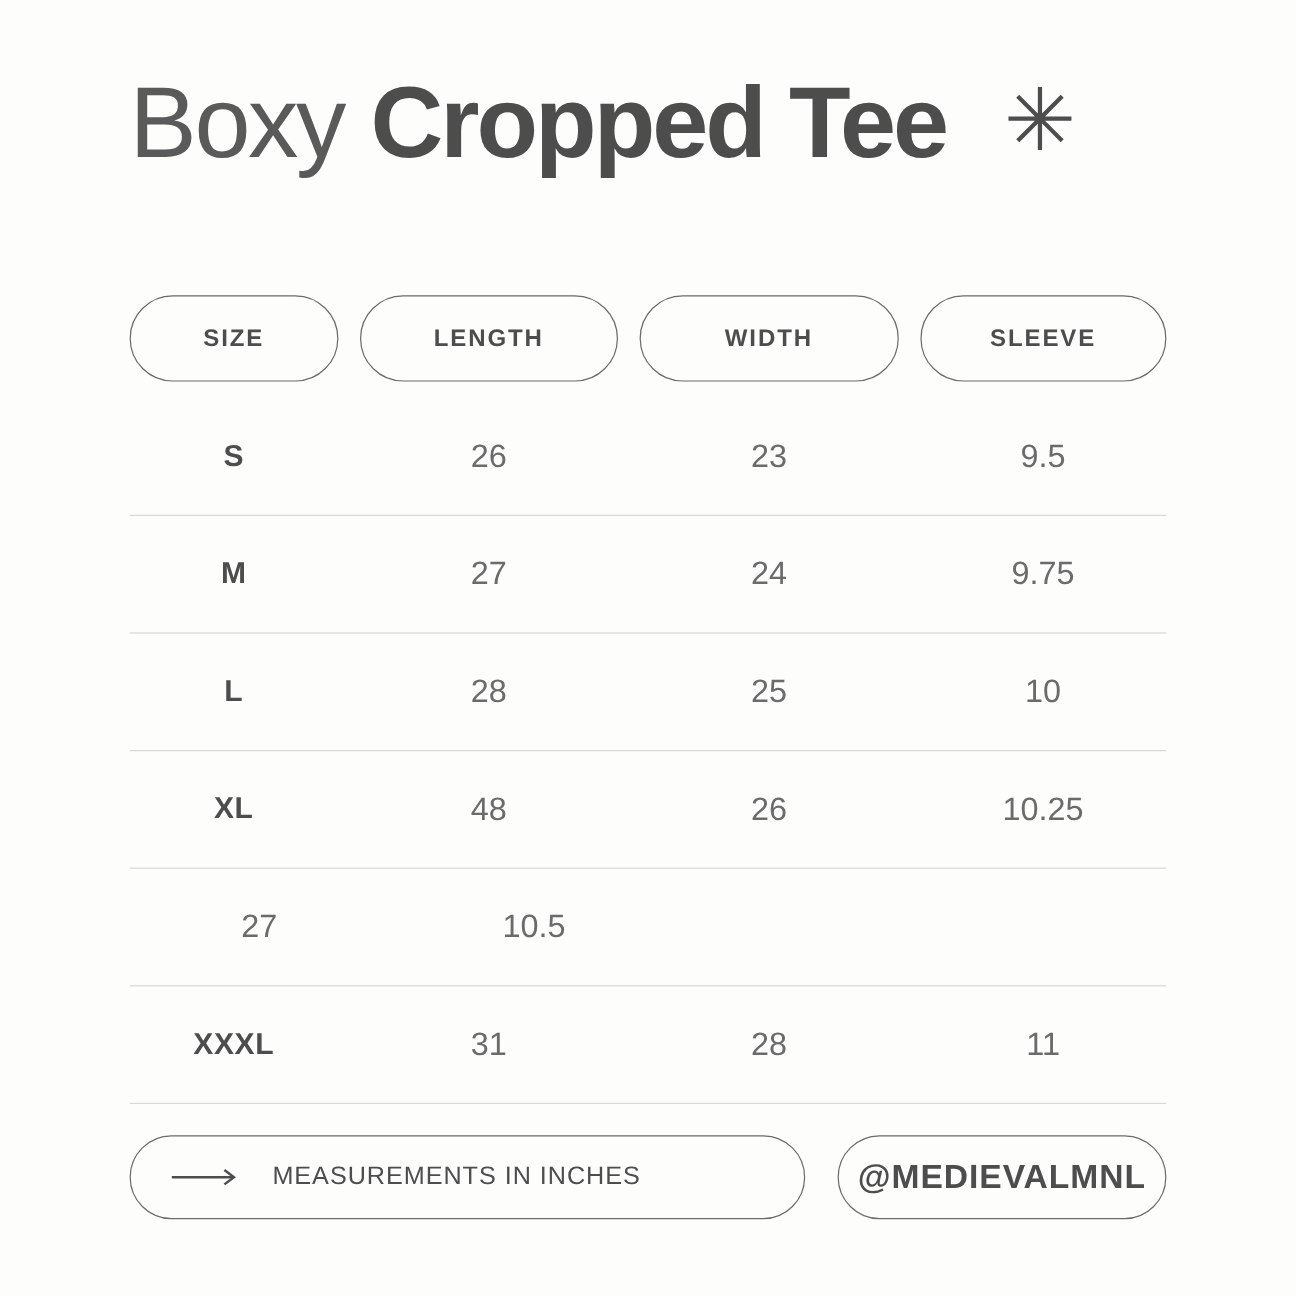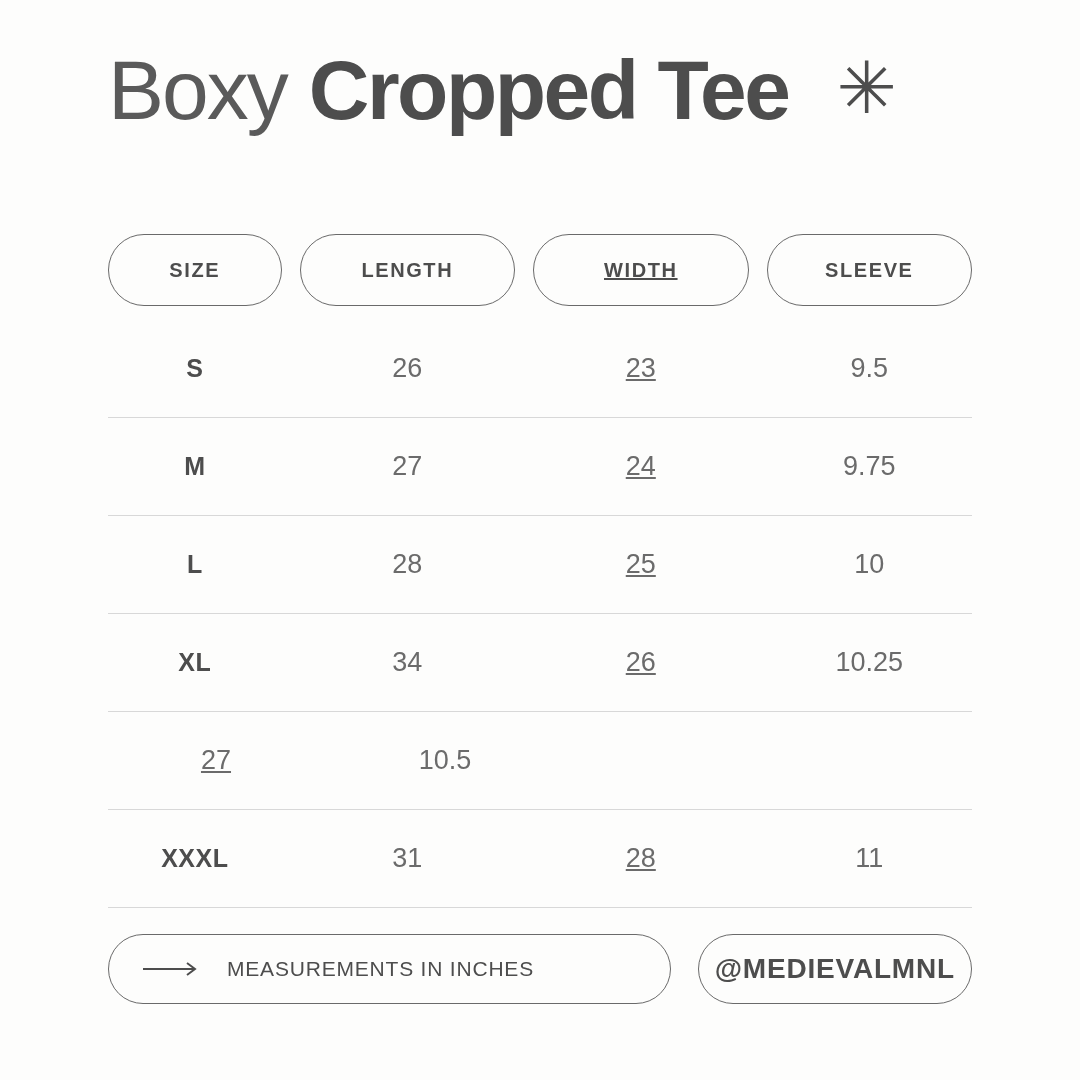--- a/index.html
+++ b/index.html
@@ -12,21 +12,21 @@
     background: #fdfdfc;
     font-family: "Liberation Sans", sans-serif;
     color: #555555;
     overflow: hidden;
   }
   .page {
     position: relative;
     width: 1080px;
     height: 1012px;
     box-sizing: border-box;
-    padding: 0 108px;
+    padding: 12px 108px;
   }
 
   
   .title-row {
     display: flex;
     align-items: baseline;
     justify-content: flex-start;
     padding-top: 48px;
     height: 120px;
   }
@@ -71,21 +71,21 @@
     justify-content: center;
     font-size: 20px;
     font-weight: 700;
     letter-spacing: 1.6px;
     color: #4d4d4d;
     background: transparent;
     box-sizing: border-box;
   }
   .col-size   { width: 174px; }
   .col-length { width: 216px; }
-  .col-width  { width: 216px; text-decoration: underline; }
+  .col-width  { width: 216px; }
   .col-sleeve { width: 206px; }
 
   
   .table {
     margin-top: 14px;
   }
   .row {
     display: flex;
     gap: 18px;
     align-items: center;
@@ -185,21 +185,21 @@
 
     <div class="row">
       <div class="cell size col-size">L</div>
       <div class="cell col-length">28</div>
       <div class="cell col-width">25</div>
       <div class="cell col-sleeve">10</div>
     </div>
 
     <div class="row">
       <div class="cell size col-size">XL</div>
-      <div class="cell col-length">34</div>
+      <div class="cell col-length">48</div>
       <div class="cell col-width">26</div>
       <div class="cell col-sleeve">10.25</div>
     </div>
 
     <div class="row">
       <div class="cell col-width">27</div>
       <div class="cell col-sleeve">10.5</div>
     </div>
 
     <div class="row">

